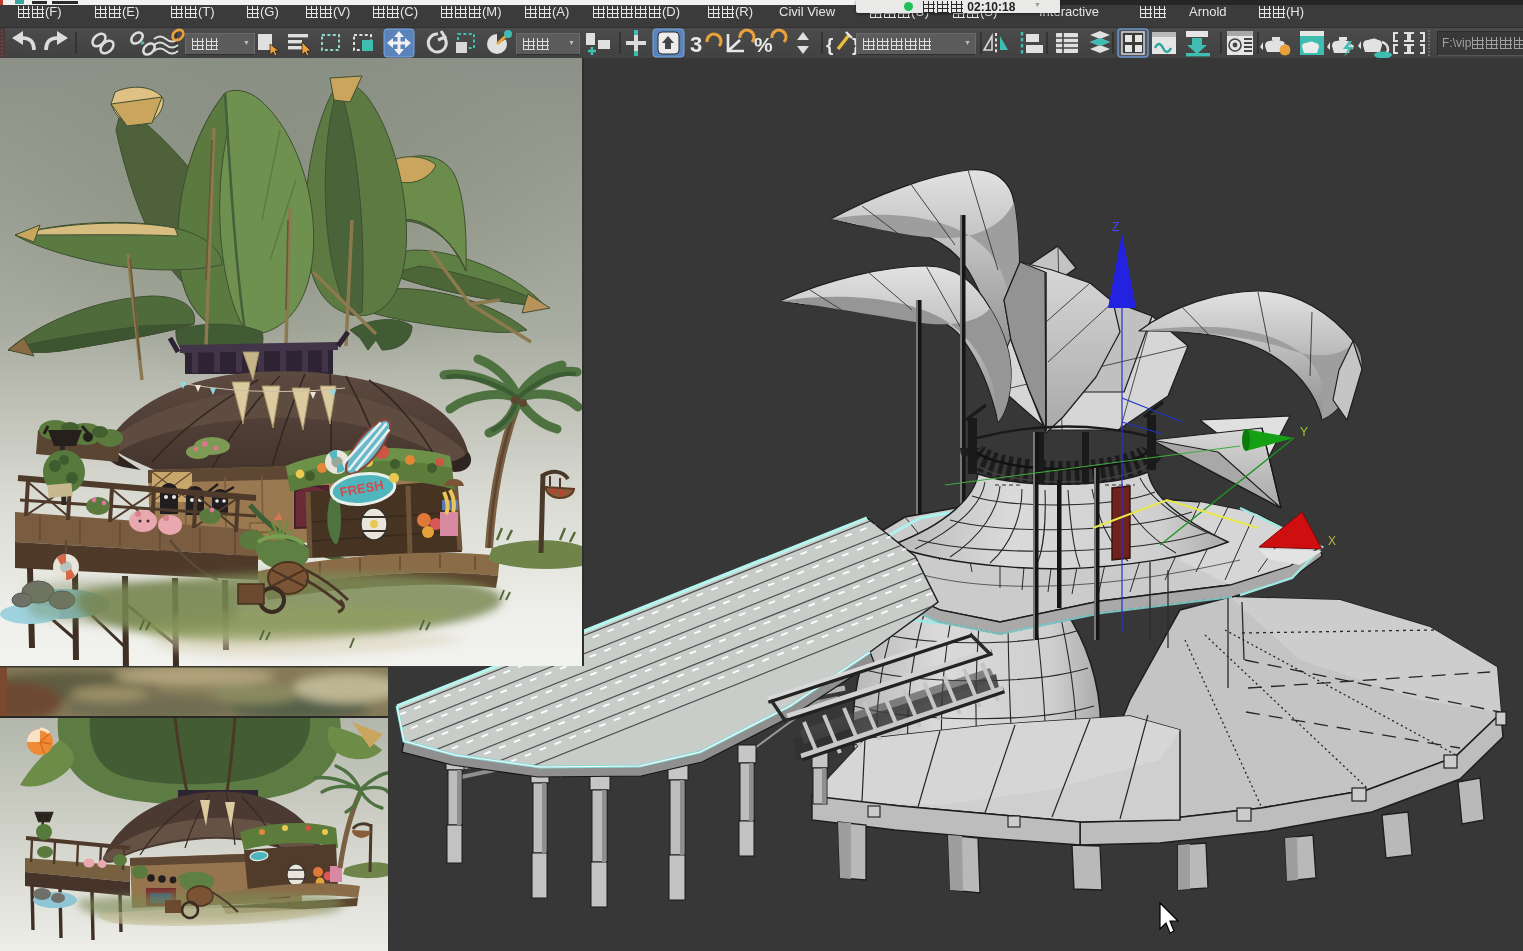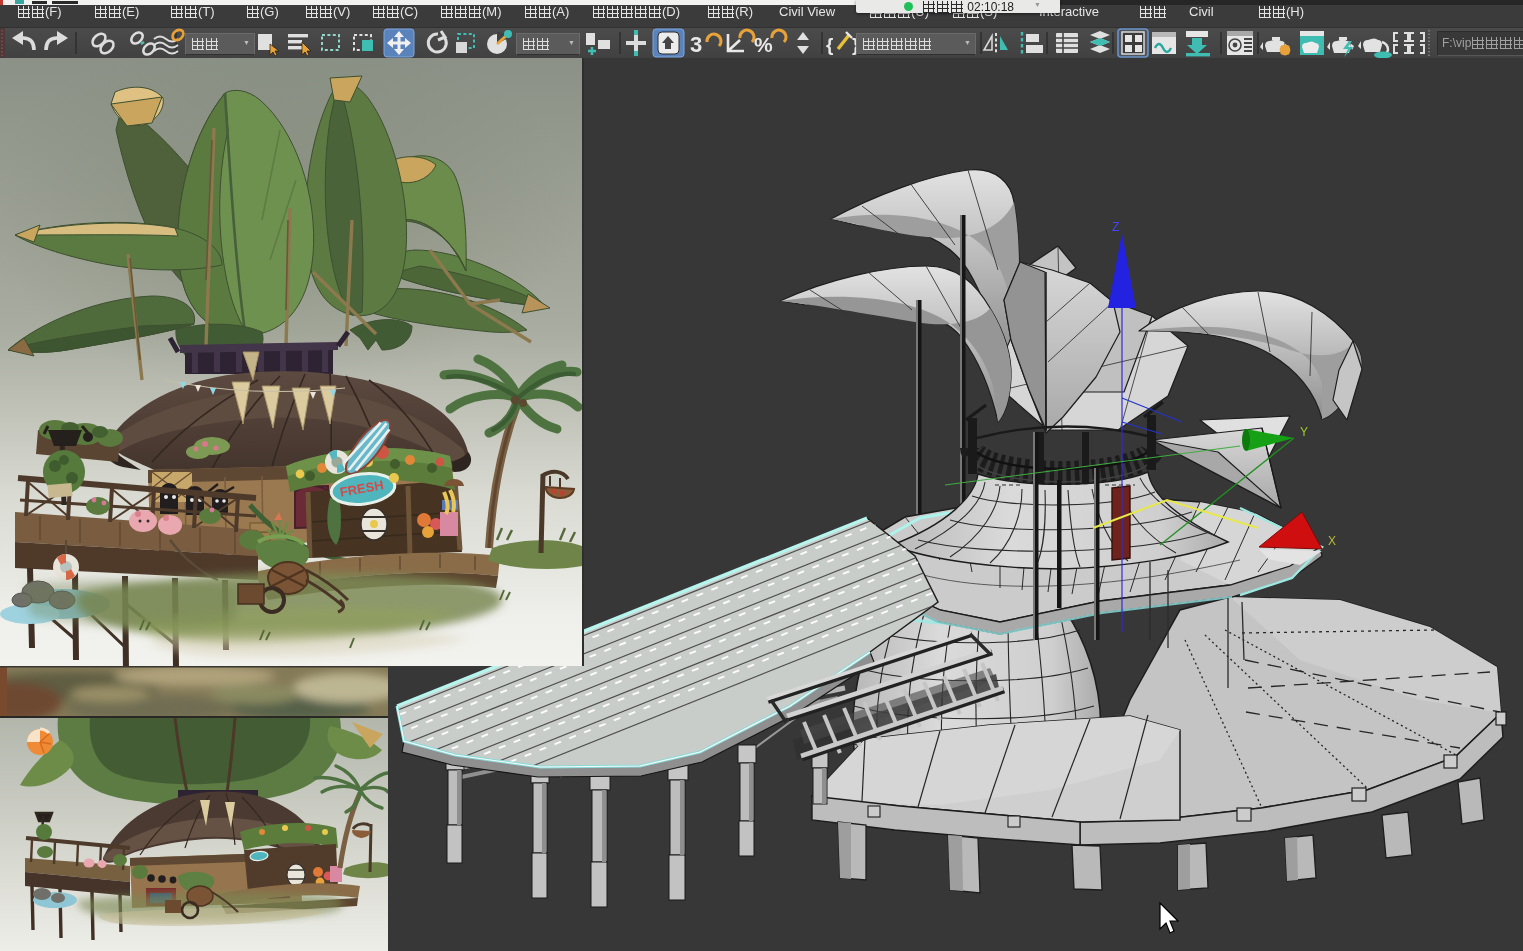--- a/index.html
+++ b/index.html
@@ -34,21 +34,21 @@
   <div class="mi" style="left:372px"> <i class="cj"></i><i class="cj"></i>(C)</div>
   <div class="mi" style="left:440px"> <i class="cj"></i><i class="cj"></i><i class="cj"></i>(M)</div>
   <div class="mi" style="left:524px"> <i class="cj"></i><i class="cj"></i>(A)</div>
   <div class="mi" style="left:592px"> <i class="cj"></i><i class="cj"></i><i class="cj"></i><i class="cj"></i><i class="cj"></i>(D)</div>
   <div class="mi" style="left:707px"> <i class="cj"></i><i class="cj"></i>(R)</div>
   <div class="mi" style="left:779px">Civil View</div>
   <div class="mi" style="left:869px"> <i class="cj"></i><i class="cj"></i><i class="cj"></i>(U)</div>
   <div class="mi" style="left:952px"> <i class="cj"></i><i class="cj"></i>(S)</div>
   <div class="mi" style="left:1039px">Interactive</div>
   <div class="mi" style="left:1139px"><i class="cj"></i><i class="cj"></i></div>
-  <div class="mi" style="left:1189px">Civil</div>
+  <div class="mi" style="left:1189px">Arnold</div>
   <div class="mi" style="left:1258px"><i class="cj"></i><i class="cj"></i>(H)</div>
 
   <div id="toolbar" class="abs"></div>
   <svg id="tbsvg" class="abs" style="left:0;top:28px" width="1523" height="30" viewBox="0 0 1523 30">
   <g id="seps" stroke="#2e2e2e" stroke-width="1.5">
     <path d="M76,4 V26 M176,4 V26 M620,4 V26 M822,4 V26 M981,4 V26 M1047,4 V26 M1113,4 V26 M1221,4 V26 M1258,4 V26"></path>
   </g>
   <rect x="0" y="0" width="5" height="30" fill="#4a3a3a"></rect>
   <path d="M2,2 V28" stroke="#8a4040" stroke-width="2" stroke-dasharray="1.5 2"></path>
 
@@ -1048,17 +1048,17 @@
   <circle cx="40" cy="742" r="13" fill="#ef8a36"></circle>
   <path d="M27,742 a13 13 0 0 1 13,-13 l0,13 Z" fill="#f8e3c8"></path>
   <path d="M40,729 a13 13 0 0 1 9,4" stroke="#f8e3c8" stroke-width="3" fill="none"></path>
   <g stroke="#d86a1e" stroke-width="1.4">
         <path d="M40,742 l9,-8 M40,742 l11,2 M40,742 l4,11"></path>
       </g>
   </svg>
 
   <div id="popup" class="abs">
     <span style="position:absolute;left:48px;top:2px;width:9px;height:9px;border-radius:50%;background:#1fc05a"></span>
-    <span style="position:absolute;left:66px;top:0px;font-size:12px;font-weight:normal;color:#232323">
+    <span style="position:absolute;left:66px;top:0px;font-size:12px;font-weight:bold;color:#232323">
       <i class="cj" style="--c:#2a2a2a"></i><i class="cj" style="--c:#2a2a2a"></i><i class="cj" style="--c:#2a2a2a"></i> 02:10:18</span>
     <span style="position:absolute;left:178px;top:1px;color:#999;font-size:7px">▼</span>
   </div>
 </div>
 
 </body></html>

